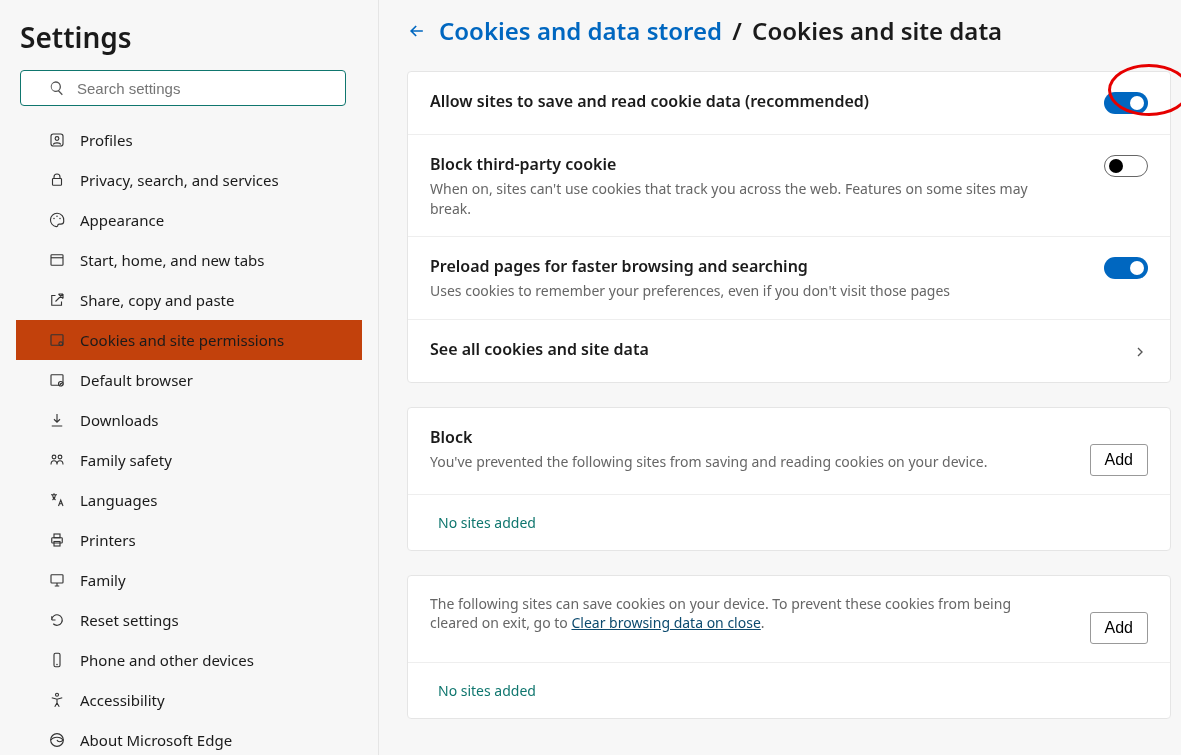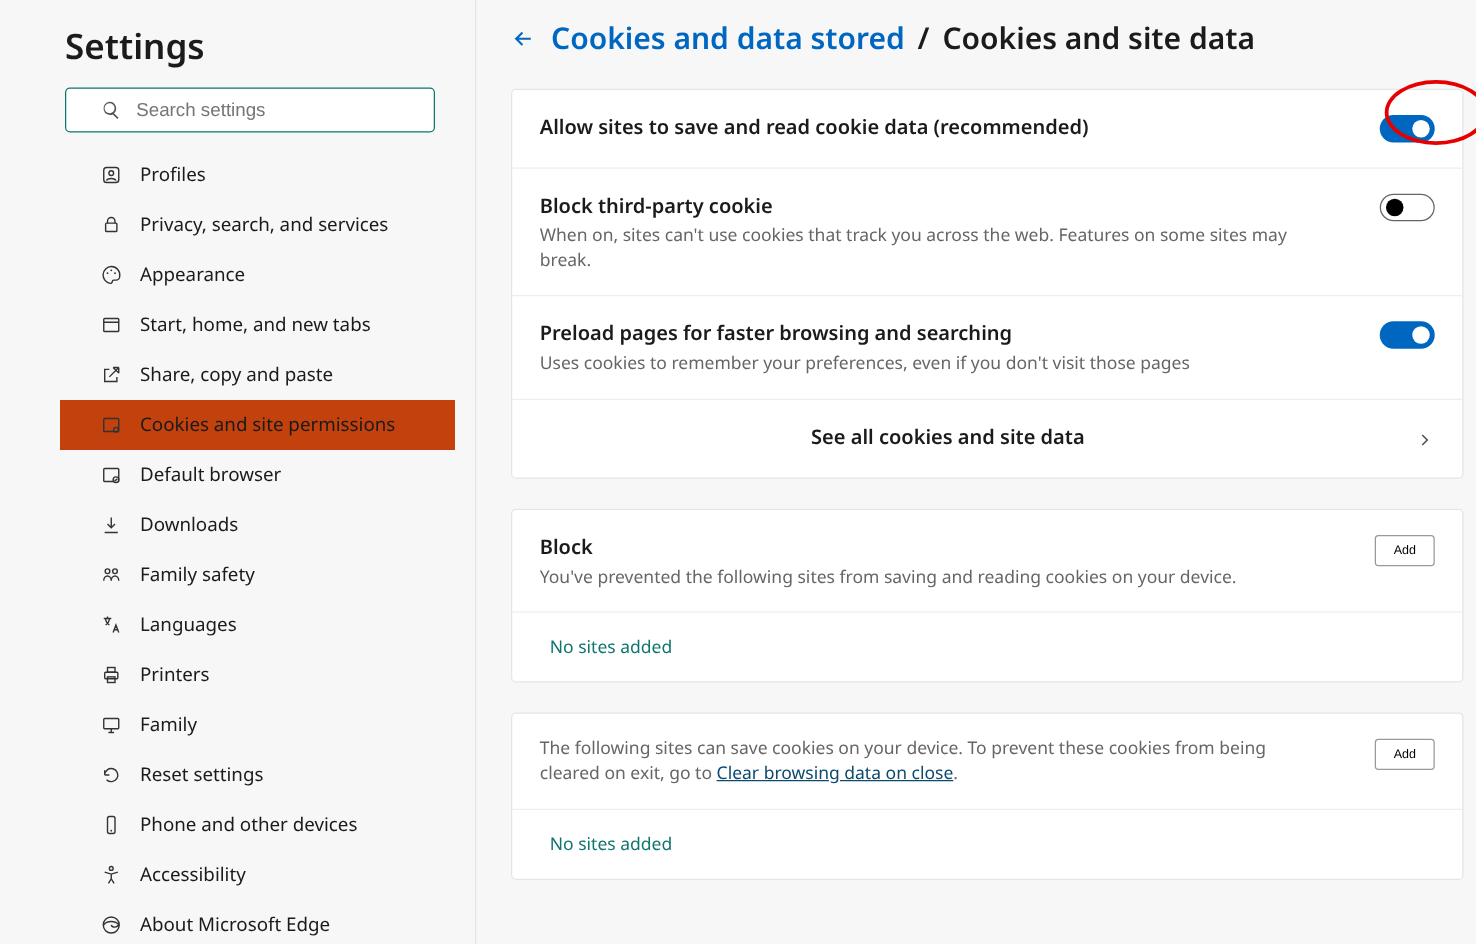--- a/index.html
+++ b/index.html
@@ -1,20 +1,20 @@
 <!DOCTYPE html>
 <html><head>
 <meta charset="utf-8">
 <style>
 * { margin:0; padding:0; box-sizing:border-box; }
 body { font-family:"Segoe UI",system-ui,Arial,sans-serif; background:#f7f7f7; width:1181px; height:755px; overflow:hidden; color:#1b1b1b; }
 .app { display:flex; width:100%; height:100%; }
 
 
-.sidebar { width:349px; border-right:1px solid #e5e5e5; padding:16px 16px 0 0; background:#f7f7f7; overflow-y:auto;margin-left:32px; }
+.sidebar { width:379px; border-right:1px solid #e5e5e5; padding:16px 16px 0 0; background:#f7f7f7; overflow-y:auto; }
 .sidebar-title { font-size:28px; font-weight:600; padding:2px 0 14px 20px; }
 .search-box { margin:0 16px 14px 20px; display:flex; align-items:center; border:1px solid #0f766e; border-radius:4px; background:#fff; padding:4px 28px; height:36px; }
 .search-box svg { width:16px; height:16px; flex-shrink:0; margin-right:12px; fill:#555; }
 .search-box input { border:none; outline:none; font-size:15px; flex:1; background:transparent; }
 .sidebar-item { display:flex; align-items:center; height:40px; padding-left:32px; cursor:pointer; font-size:15px; }
 .sidebar-item.active { background:#c2410c; }
 .sidebar-item-wrap { position:relative; margin-left:16px; }
 .sidebar-item-wrap.active .indicator { display:block; }
 .sidebar-item svg { width:18px; height:18px; margin-right:14px; flex-shrink:0; }
 
@@ -22,34 +22,34 @@
 .main { flex:1; padding:14px 10px 0 28px; overflow-y:auto; }
 .back-strip { display:flex; align-items:center; margin-bottom:24px; }
 .back-btn { width:20px; height:20px; margin-right:12px; cursor:pointer; }
 .back-btn svg { width:100%; height:100%; stroke:#0067c0; }
 .breadcrumb { font-size:24px; font-weight:600; }
 .breadcrumb .link { color:#0067c0; }
 .breadcrumb .sep { margin:0 4px; }
 
 .card { background:#fff; border:1px solid #e5e5e5; border-radius:4px; margin-bottom:24px; }
 .row { padding:18px 22px; border-bottom:1px solid #eee; display:flex; align-items:flex-start; justify-content:space-between;gap:27px; }
-.row:last-child { border-bottom:none;text-align:center; }
+.row:last-child { border-bottom:none; }
 .row .txt { flex:1; padding-right:20px; }
 .row h3 { font-size:16px; font-weight:600; margin-bottom:4px; }
 .row p { font-size:14px; color:#666; line-height:1.4; }
 .toggle { width:44px; height:22px; border-radius:11px; position:relative; cursor:pointer; flex-shrink:0; margin-top:2px; }
 .toggle.on { background:#0067c0; }
 .toggle.off { background:#fff; border:1px solid #666; }
 .knob { width:14px; height:14px; border-radius:50%; position:absolute; top:4px; }
 .toggle.on .knob { background:#fff; right:4px; }
 .toggle.off .knob { background:#000; left:4px; top:3px; }
 .chevron { width:16px; height:16px; margin-top:2px; }
 .row.clickable { cursor:pointer; align-items:center; }
 .empty-row { padding:18px 30px; font-size:14px; color:#0f766e; }
-.add-btn { border:1px solid #999; background:#fff; padding:6px 14px; font-size:10px; border-radius:3px; cursor:pointer; margin-top:2px; }
+.add-btn { border:1px solid #999; background:#fff; padding:6px 14px; font-size:16px; border-radius:3px; cursor:pointer; margin-top:18px; }
 .allow-link { color:#0c4a6e; text-decoration:underline; cursor:pointer; }
 
 
 .annot { position:absolute; border:3px solid #e60000; border-radius:50%; pointer-events:none; }
 </style>
 </head>
 <body>
 
 <div class="app">
 

